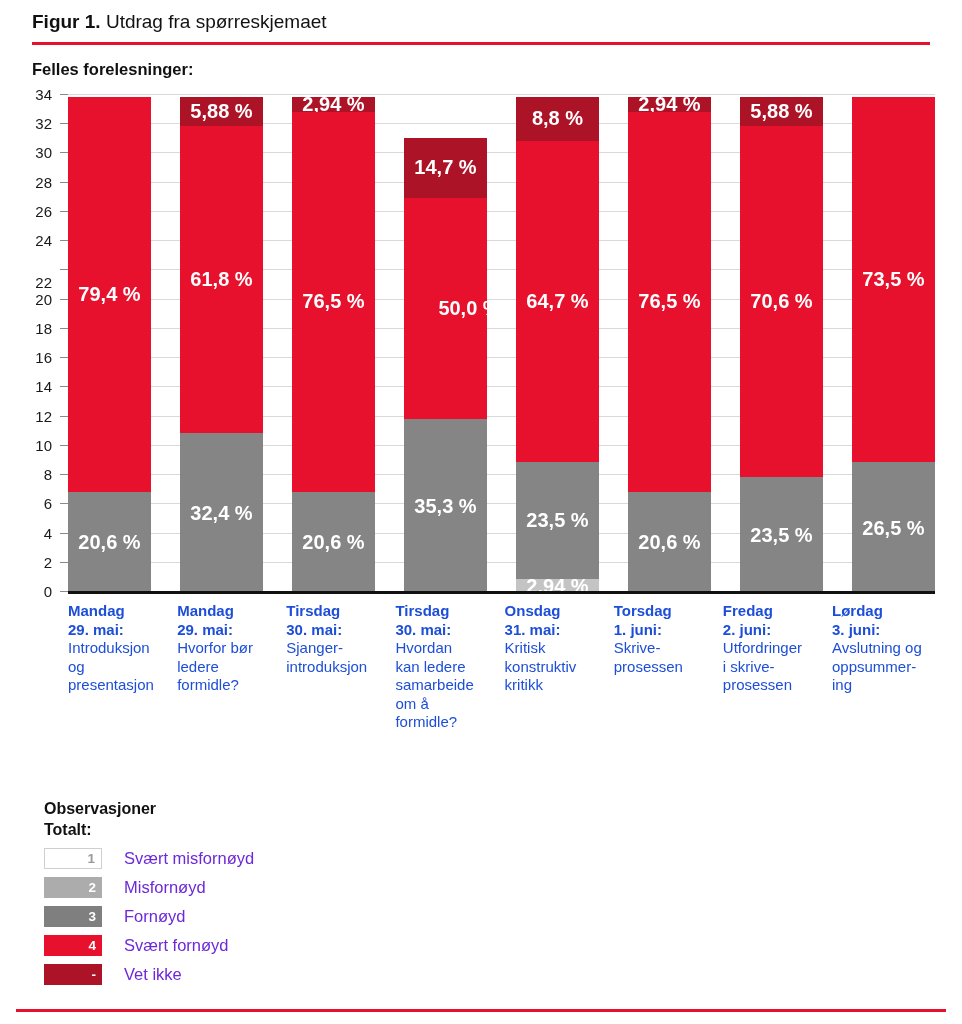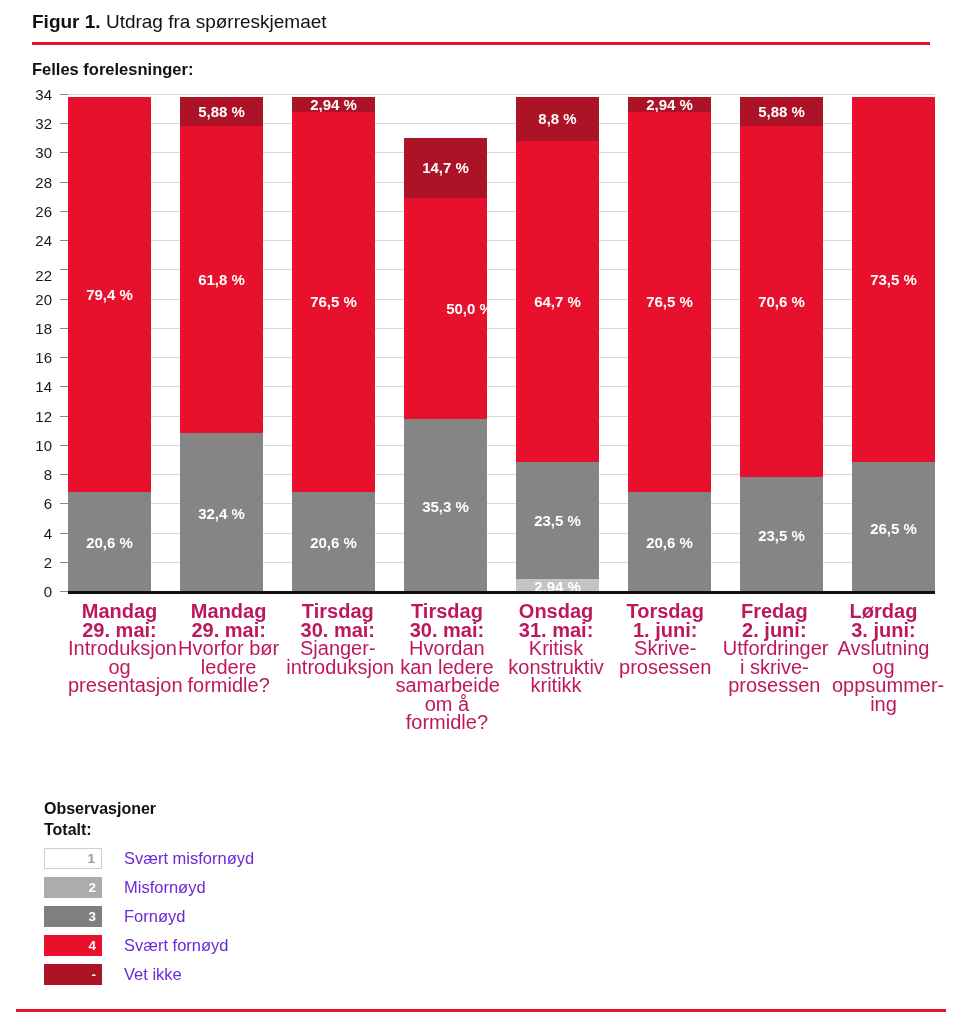--- a/index.html
+++ b/index.html
@@ -63,41 +63,41 @@
     height:100%;
     display:flex;flex-direction:column;justify-content:flex-end;
   }
   .seg{
     position:relative;
     display:flex;align-items:center;justify-content:center;
     box-sizing:border-box;
     overflow:hidden;
   }
   .seg span{
-    font-size:15px;font-weight:bold;color:#fff;
+    font-size:20px;font-weight:bold;color:#fff;
     white-space:nowrap;
   }
   .seg.s2{background:#c4c4c4;}
   .seg.s3{background:#858585;}
   .seg.s4{background:#e8112d;}
   .seg.s5{background:#ad1327;}
 
   
   .xlabels{
     position:relative;
     margin-top:8px;
     padding:0 11px 0 52px;
     display:flex;justify-content:space-between;
     align-items:flex-start;
   }
   .xlab{
     width:103px;
-    text-align:center;
-    font-size:20px;line-height:18.5px;
-    color:#be185d;
+    text-align:left;
+    font-size:15px;line-height:18.5px;
+    color:#1d4ed8;
   }
   .xlab .hd{font-weight:bold;}
   .xlab .bd{font-weight:normal;}
 
   
   .legend{
     position:absolute;left:44px;top:798px;
   }
   .legend-h{
     font-size:16px;font-weight:bold;color:#111;line-height:21px;
@@ -155,21 +155,21 @@
         <div class="ytick" style="top: 321.588px;">12</div>
         <div class="ytickline" style="top: 321.588px;"></div>
         <div class="ytick" style="top: 292.353px;">14</div>
         <div class="ytickline" style="top: 292.353px;"></div>
         <div class="ytick" style="top: 263.118px;">16</div>
         <div class="ytickline" style="top: 263.118px;"></div>
         <div class="ytick" style="top: 233.882px;">18</div>
         <div class="ytickline" style="top: 233.882px;"></div>
         <div class="ytick" style="top: 204.647px;">20</div>
         <div class="ytickline" style="top: 204.647px;"></div>
-        <div class="ytick" style="top: 181px;">22</div>
+        <div class="ytick" style="top: 188px;">22</div>
         <div class="ytickline" style="top: 175.412px;"></div>
         <div class="ytick" style="top: 146.176px;">24</div>
         <div class="ytickline" style="top: 146.176px;"></div>
         <div class="ytick" style="top: 116.941px;">26</div>
         <div class="ytickline" style="top: 116.941px;"></div>
         <div class="ytick" style="top: 87.7059px;">28</div>
         <div class="ytickline" style="top: 87.7059px;"></div>
         <div class="ytick" style="top: 58.4706px;">30</div>
         <div class="ytickline" style="top: 58.4706px;"></div>
         <div class="ytick" style="top: 29.2353px;">32</div>

